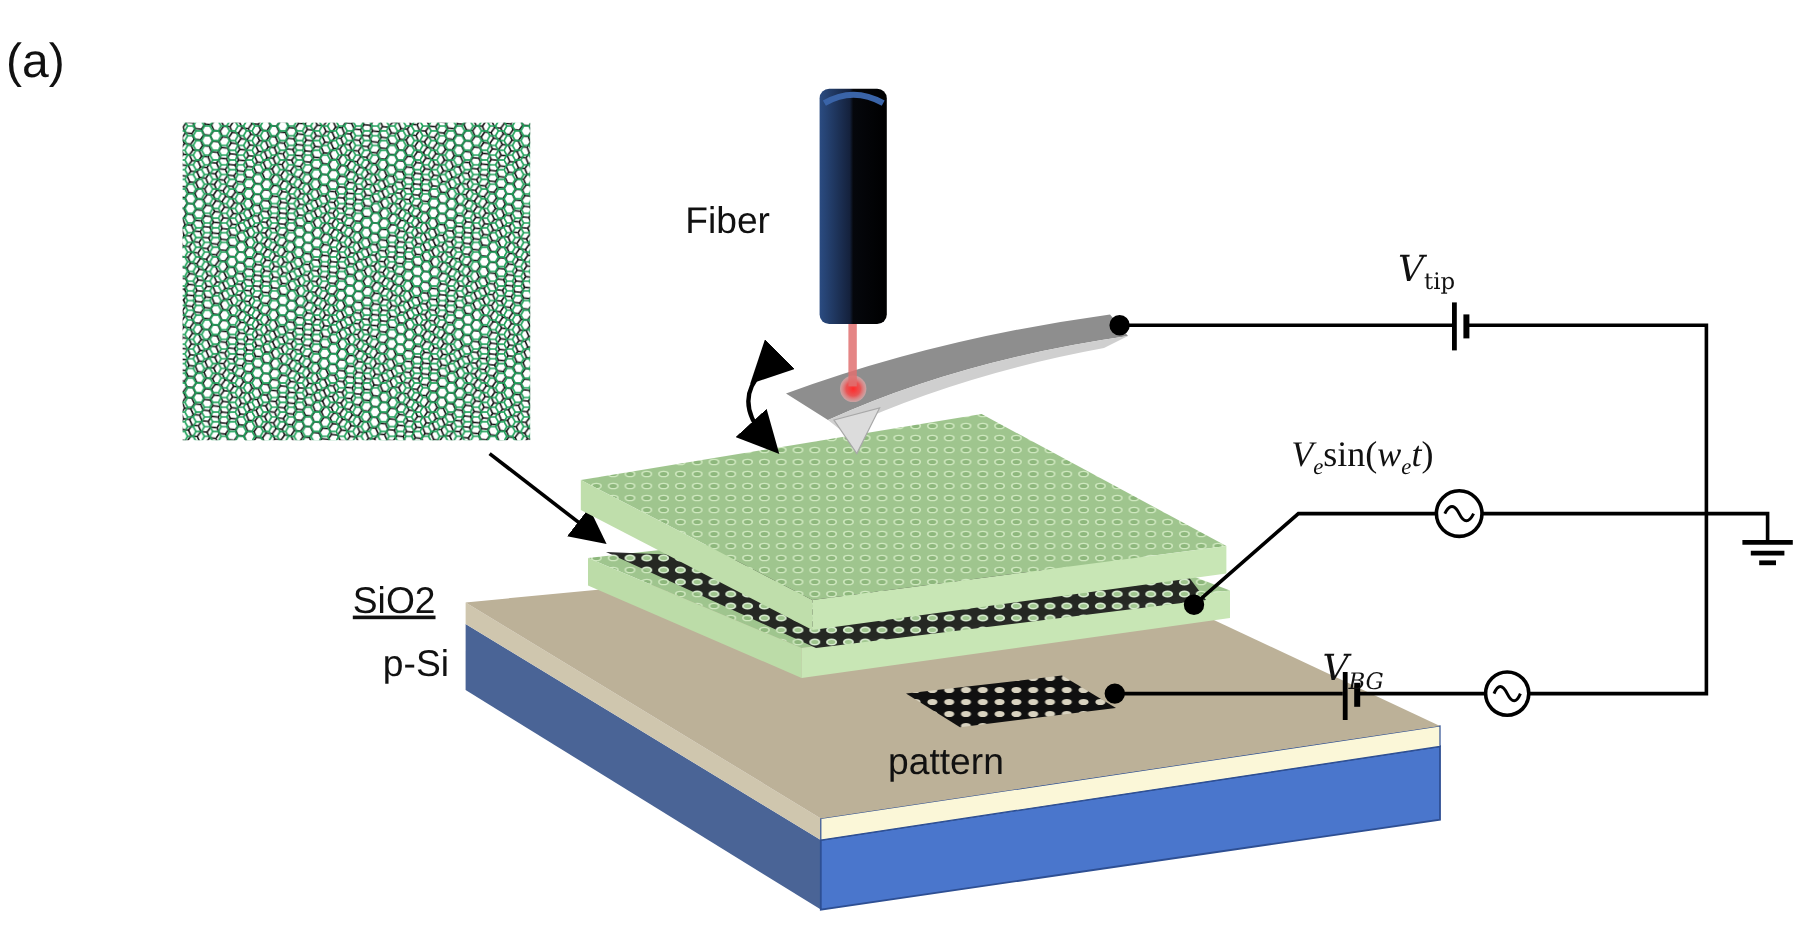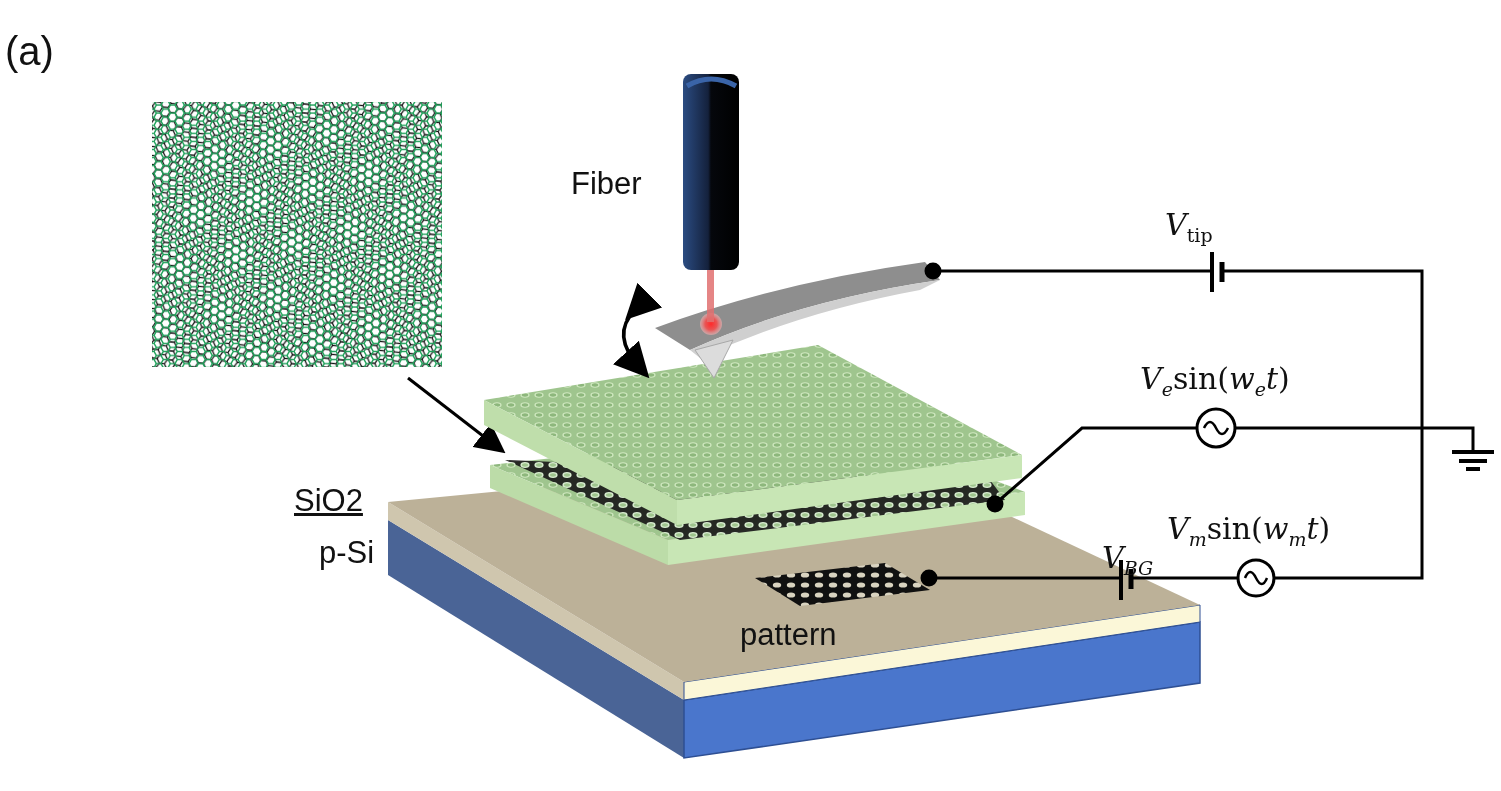--- a/index.html
+++ b/index.html
@@ -140,18 +140,17 @@
 
 
 <div class="lbl sans" style="left:5px; top:31px; font-size:40px;">(a)</div>
 <div class="lbl sans" style="left:571px; top:168px;">Fiber</div>
 <div class="lbl sans" style="left:294px; top:485px;text-decoration:underline;">SiO2</div>
 <div class="lbl sans" style="left:319px; top:537px;">p-Si</div>
 <div class="lbl sans" style="left:740px; top:619px;">pattern</div>
 
 <div class="lbl math" style="left:1121px; top:210px;margin-left:44px;"><i>V</i><sub>tip</sub></div>
 
-<div class="lbl math" style="left:1140px; top:364px;"><i>V</i><sub><i>e</i></sub><span>sin(</span><i>w</i><sub><i>e</i></sub><i>t</i><span>)</span></div>
+<div class="lbl math" style="left:1076px; top:364px;font-family:Liberation Serif, serif;"><i>V</i><sub><i>e</i></sub><span>sin(</span><i>w</i><sub><i>e</i></sub><i>t</i><span>)</span></div>
 
 <div class="lbl math" style="left:1102px; top:543px;"><i>V</i><sub><i>BG</i></sub></div>
 
-<div class="lbl math" style="left:1167px; top:514px;"><i>V</i><sub><i>m</i></sub><span>sin(</span><i>w</i><sub><i>m</i></sub><i>t</i><span>)</span></div>
 </div>
 
 </body></html>

